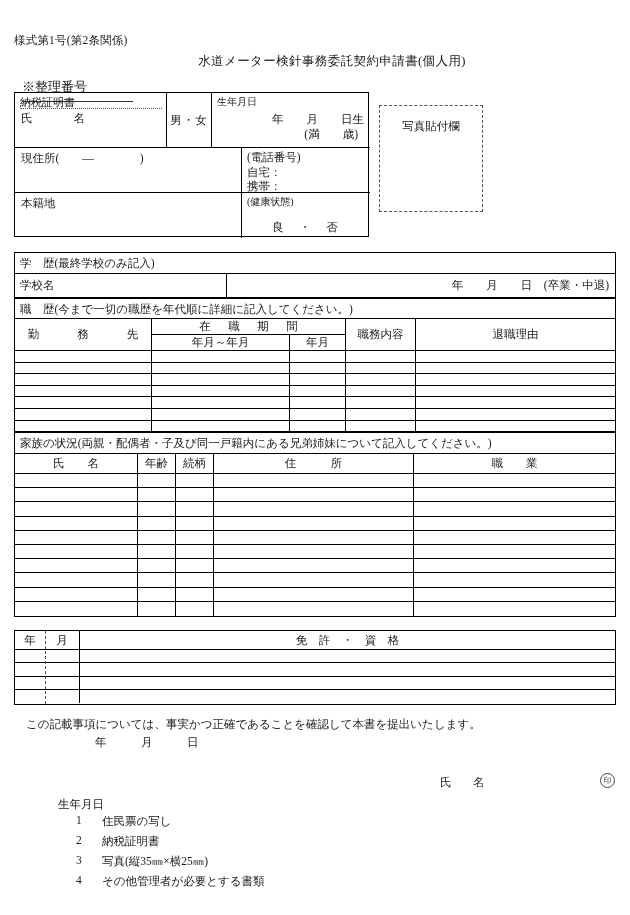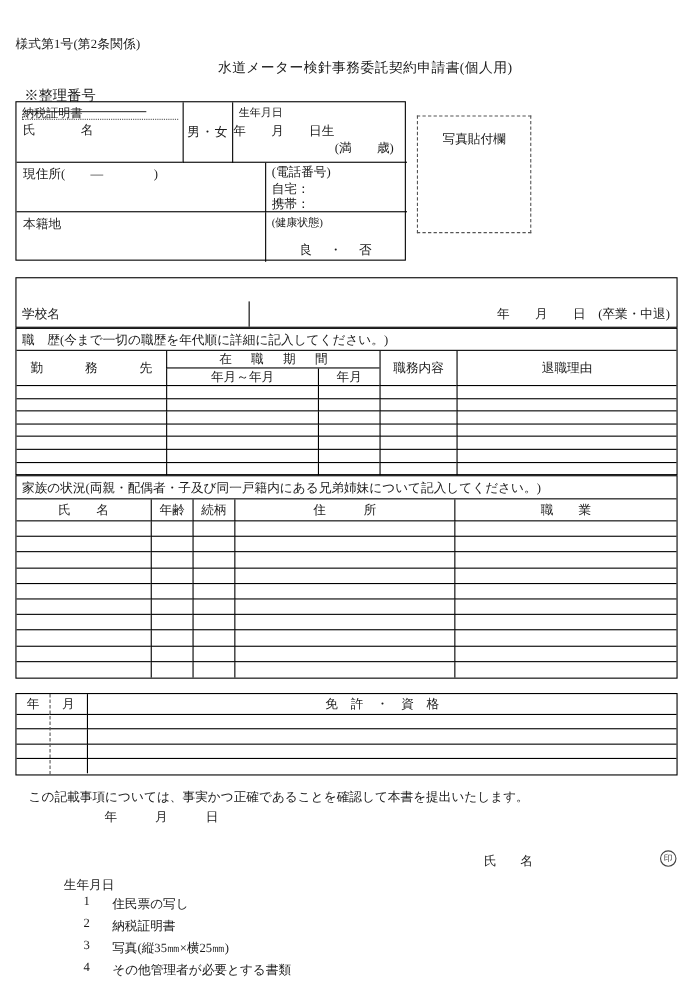--- a/index.html
+++ b/index.html
@@ -99,21 +99,21 @@
     align-items: center;
     justify-content: center;
     height: 100%;
     font-size: 11.5px;
     letter-spacing: 1px;
     white-space: nowrap;
   }
   .dob-title { position: absolute; left: 5px; top: 2px; font-size: 10px; white-space: nowrap; }
   .dob-line1 {
     position: absolute; left: 0; right: 6px; top: 19px;
-    text-align: left; font-size: 11.5px; white-space: nowrap;
+    text-align: right; font-size: 11.5px; white-space: nowrap;
   }
   .dob-line2 {
     position: absolute; left: 0; right: 12px; top: 34px;
     text-align: right; font-size: 11.5px; white-space: nowrap;
   }
 
   .addr-label { position: absolute; left: 6px; top: 3px; font-size: 11.5px; white-space: nowrap; }
   .tel-lines { position: absolute; left: 5px; top: 2px; font-size: 11.5px; line-height: 14.5px; white-space: nowrap; }
   .health-lbl { position: absolute; left: 5px; top: 2px; font-size: 10px; white-space: nowrap; }
   .health-opt {
@@ -262,20 +262,23 @@
       <div class="health-lbl">(健康状態)</div>
       <div class="health-opt">良　・　否</div>
     </div>
   </div>
 
   <div id="photo-box">
     <div class="ph-label">写真貼付欄</div>
   </div>
 
   <div class="frame" id="edu-frame">
+    <div class="cell bb" style="left:0;top:0;right:0;height:21px;">
+      <div class="edu-hdr-txt">学　歴(最終学校のみ記入)</div>
+    </div>
     <div class="cell" style="left:0;top:21px;width:211px;height:23px;">
       <div class="edu-school">学校名</div>
     </div>
     <div class="cell bl" style="left:211px;top:21px;right:0;height:23px;">
       <div class="edu-grad">年　　月　　日　(卒業・中退)</div>
     </div>
   </div>
 
   <div class="frame" id="work-frame">
 

